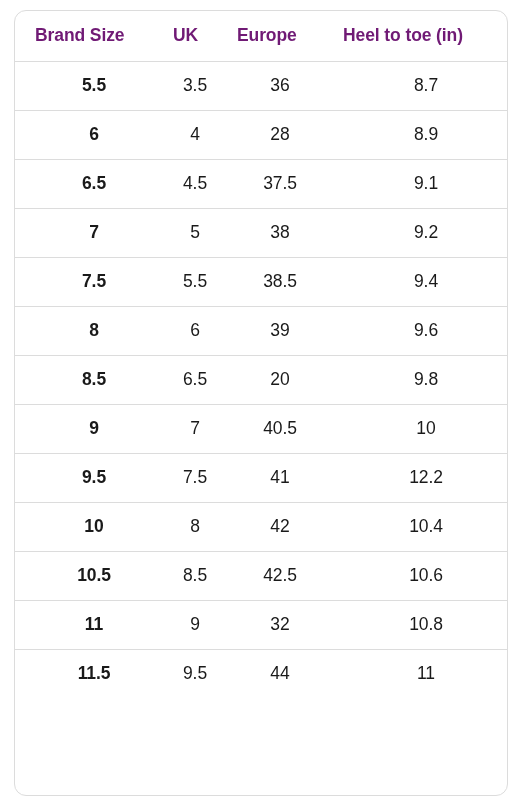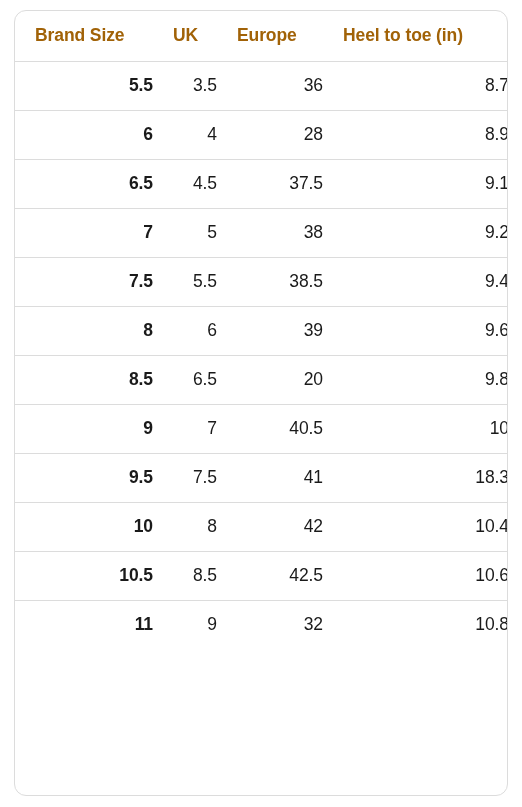--- a/index.html
+++ b/index.html
@@ -39,33 +39,33 @@
   table.size-table col.c-eu     { width: 106px; }
   table.size-table col.c-heel   { width: 186px; }
 
   table.size-table thead th {
     height: 50px;
     padding: 0 0 0 20px;
     text-align: left;
     vertical-align: middle;
     font-size: 17.5px;
     font-weight: bold;
-    color: #a16207;
+    color: #701a75;
     border-bottom: 1px solid #dcdcdc;
     white-space: nowrap;
     letter-spacing: -0.1px;
   }
 
   table.size-table tbody tr {
     height: 49px;
   }
 
   table.size-table tbody td {
     padding: 0 0 0 20px;
-    text-align: right;
+    text-align: center;
     vertical-align: middle;
     font-size: 17.5px;
     color: #1a1a1a;
     border-bottom: 1px solid #dcdcdc;
     white-space: nowrap;
     letter-spacing: -0.1px;
   }
 
   table.size-table tbody tr:last-child td {
     border-bottom: none;
@@ -141,36 +141,42 @@
           <tr>
             <td class="col-brand">9</td>
             <td>7</td>
             <td>40.5</td>
             <td>10</td>
           </tr>
           <tr>
             <td class="col-brand">9.5</td>
             <td>7.5</td>
             <td>41</td>
-            <td>18.3</td>
+            <td>12.2</td>
           </tr>
           <tr>
             <td class="col-brand">10</td>
             <td>8</td>
             <td>42</td>
             <td>10.4</td>
           </tr>
           <tr>
             <td class="col-brand">10.5</td>
             <td>8.5</td>
             <td>42.5</td>
             <td>10.6</td>
           </tr>
           <tr>
             <td class="col-brand">11</td>
             <td>9</td>
             <td>32</td>
             <td>10.8</td>
           </tr>
+          <tr>
+            <td class="col-brand">11.5</td>
+            <td>9.5</td>
+            <td>44</td>
+            <td>11</td>
+          </tr>
         </tbody>
     </table>
   </div>
 </div>
 
 </body></html>

